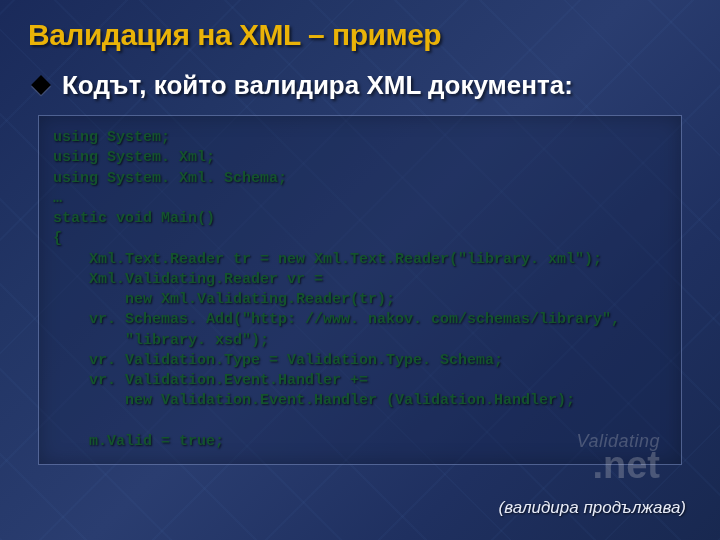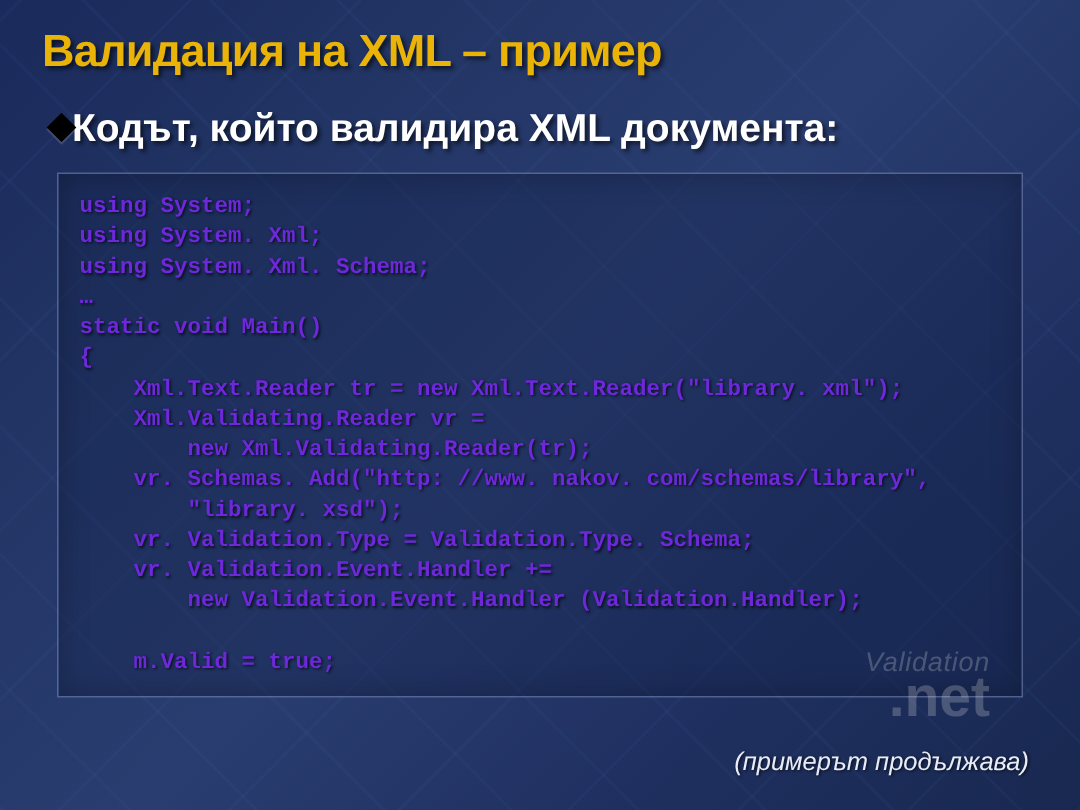--- a/index.html
+++ b/index.html
@@ -26,20 +26,21 @@
     font-size: 30px;
     font-weight: bold;
     color: #eab308;
     text-shadow: 2px 2px 3px rgba(0,0,0,0.6);
     letter-spacing: -0.5px;
     margin-bottom: 18px;
   }
   .bullet-row {
     display: flex;
     align-items: flex-start;
+    gap: 14px;
     margin-bottom: 14px;
     padding-left: 6px;
   }
   .diamond {
     width: 14px; height: 14px;
     background: #000;
     transform: rotate(45deg);
     margin-top: 8px;
     flex-shrink: 0;
     box-shadow: 1px 1px 1px rgba(255,255,255,0.2);
@@ -51,21 +52,21 @@
     text-shadow: 2px 2px 3px rgba(0,0,0,0.6);
   }
   .code-box {
     margin: 12px 10px;
     border: 1px solid rgba(180,200,255,0.35);
     background: rgba(20,35,75,0.35);
     padding: 12px 14px;
     font-family: "Courier New", monospace;
     font-size: 15px;
     font-weight: bold;
-    color: #6d28d9;
+    color: #14532d;
     white-space: pre;
     line-height: 1.35;
     box-shadow: inset 0 0 20px rgba(0,0,0,0.25);
     text-shadow: 1px 1px 2px rgba(0,0,0,0.7);
   }
   .footnote {
     position: absolute;
     right: 34px;
     bottom: 22px;
     font-style: italic;
@@ -121,19 +122,19 @@
         new Xml.Validating.Reader(tr);
     vr. Schemas. Add("http: //www. nakov. com/schemas/library",
         "library. xsd");
     vr. Validation.Type = Validation.Type. Schema;
     vr. Validation.Event.Handler +=
         new Validation.Event.Handler (Validation.Handler);
 
     m.Valid = true;</div>
 
   <div class="logo">
-    <div class="ms">Validation</div>
+    <div class="ms">Validating</div>
     <div class="net">.net</div>
   </div>
 
-  <div class="footnote">(примерът продължава)</div>
+  <div class="footnote">(валидира продължава)</div>
 
 </div>
 
 </body></html>

